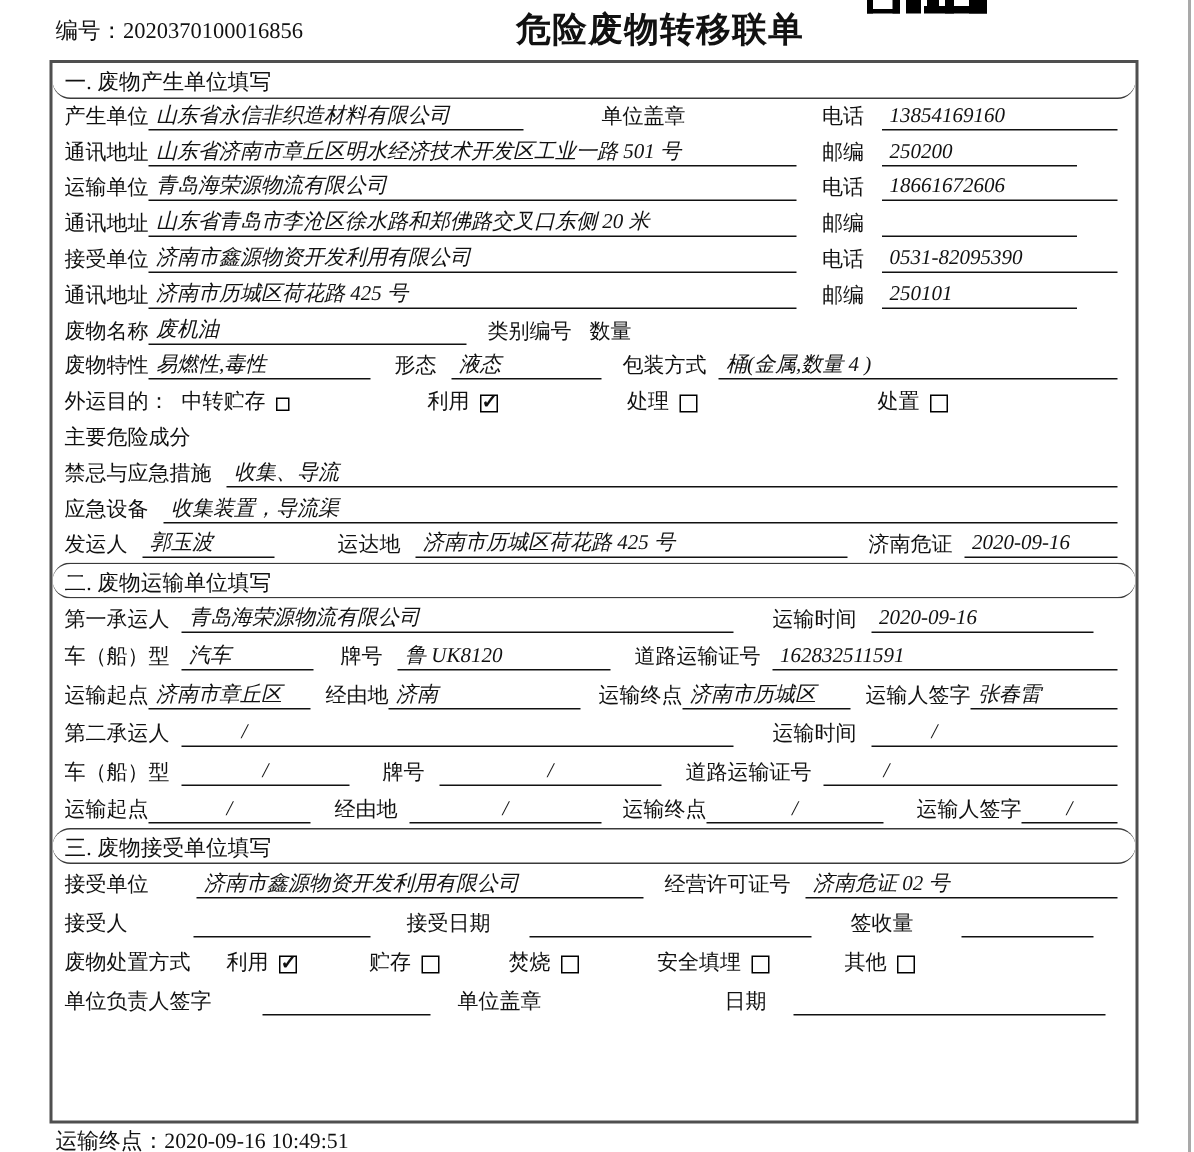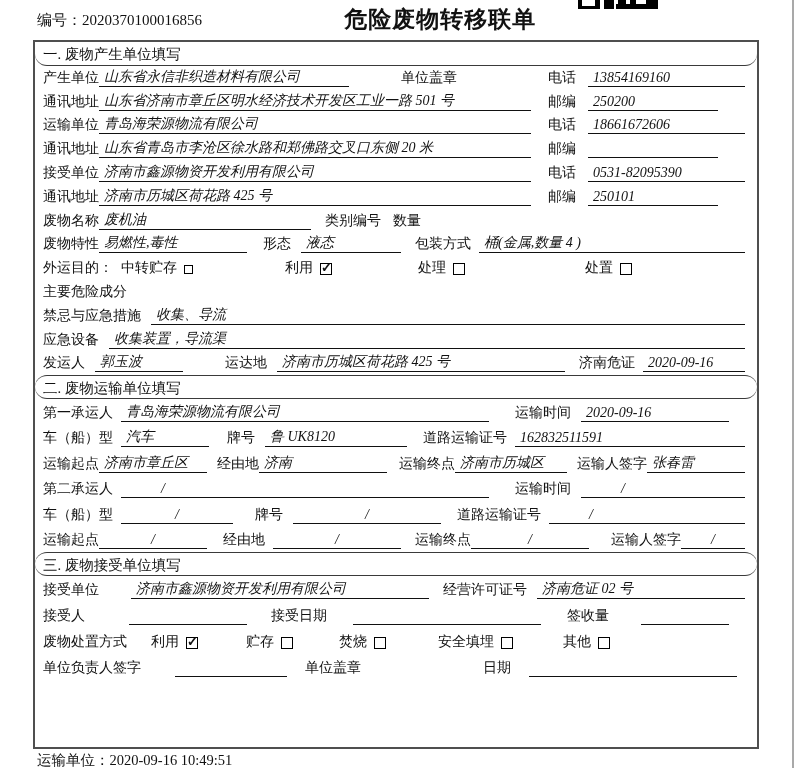--- a/index.html
+++ b/index.html
@@ -301,16 +301,16 @@
         <span class="lbl">单位负责人签字</span>
         <span class="val" style="width:112px;margin-left:34px"></span>
         <span class="lbl" style="margin-left:18px">单位盖章</span>
         <span class="lbl" style="margin-left:122px">日期</span>
         <span class="val fill" style="margin-left:18px;margin-right:8px"></span>
       </div>
     </div>
 
   </div>
 
-  <div class="print-line"><span>运输单位：</span><span>2020-09-16 10:49:51</span></div>
+  <div class="print-line"><span>运输终点：</span><span>2020-09-16 10:49:51</span></div>
 
   <div class="page-edge"></div>
 </div>
 
 </body></html>

